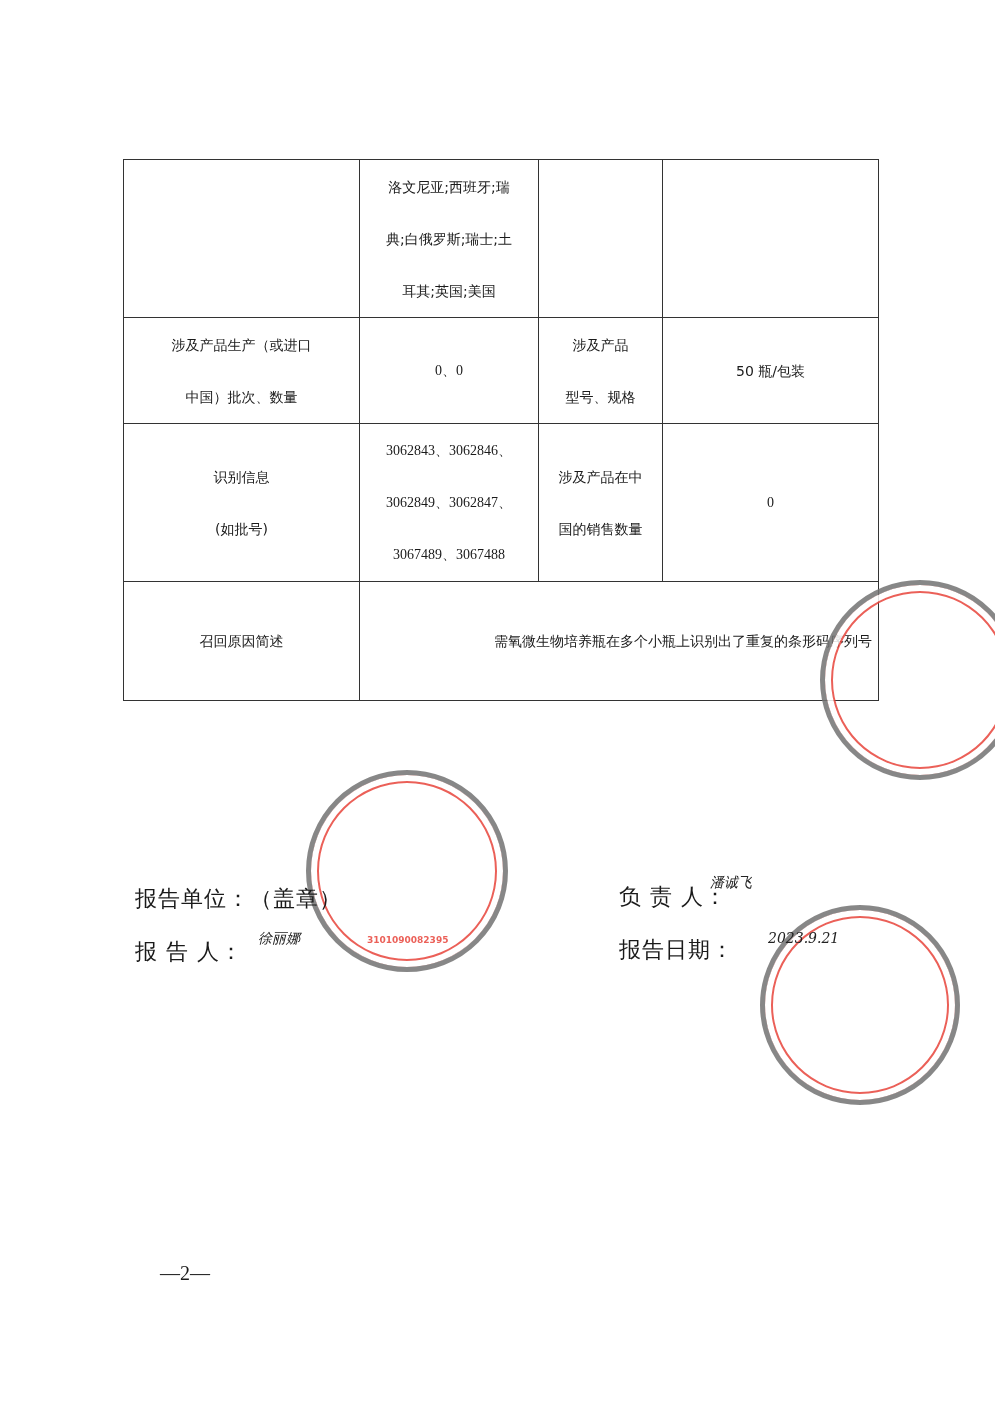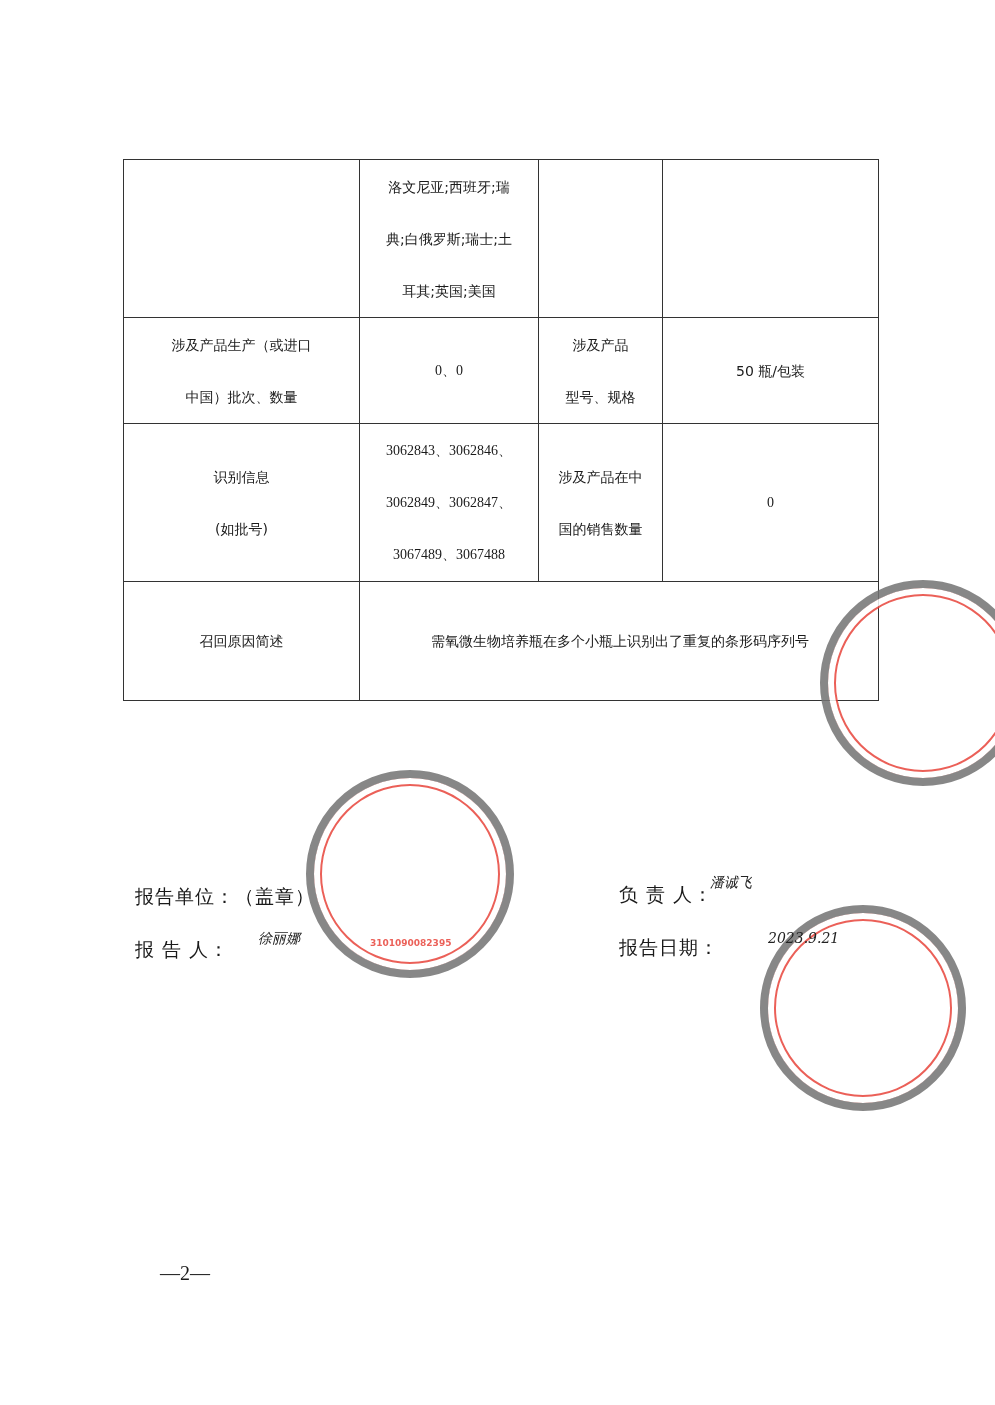--- a/index.html
+++ b/index.html
@@ -8,27 +8,27 @@
     font-family:"DejaVu Sans", sans-serif; color:#1a1a1a;
   }
   .tbl {
     position:absolute; left:123px; top:159px; width:755px;
     border-collapse:collapse; table-layout:fixed;
   }
   .tbl td {
     border:1.3px solid #333; text-align:center; vertical-align:middle;
     font-size:14px; line-height:52px; padding:0 6px;
   }
-  .tbl td.left { text-align:center; padding-left:8px; }
+  .tbl td.left { text-align:right; padding-left:8px; }
   .num { font-family:"Liberation Serif", serif; font-size:17px; }
-  .sig { position:absolute; font-size:19px; letter-spacing:1px; }
+  .sig { position:absolute; font-size:22px; letter-spacing:1px; }
   .hand { position:absolute; font-family:"DejaVu Serif", serif; font-style:italic; font-size:14px; color:#222; }
   .page-num { position:absolute; left:160px; top:1262px; font-family:"Liberation Serif", serif; font-size:20px; }
   .stamp {
-    position:absolute; border-radius:50%; border:8px solid #737373;
+    position:absolute; border-radius:50%; border:5px solid #737373;
     box-shadow: inset 0 0 0 6px #fff, inset 0 0 0 8px #e8453c;
     opacity:0.85;
   }
   .stamp .t { position:absolute; color:#e8453c; font-size:12px; font-weight:bold; }
 </style>
 </head>
 <body>
 
 <table class="tbl">
   <colgroup>

